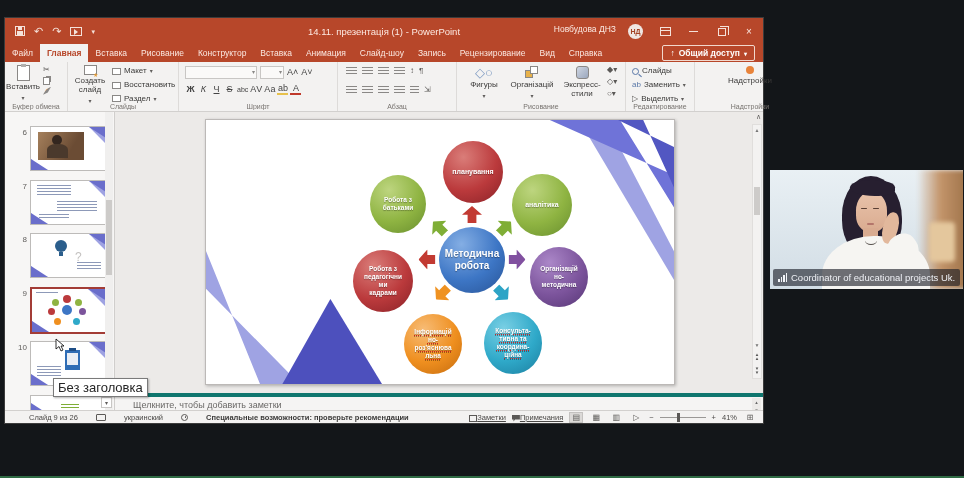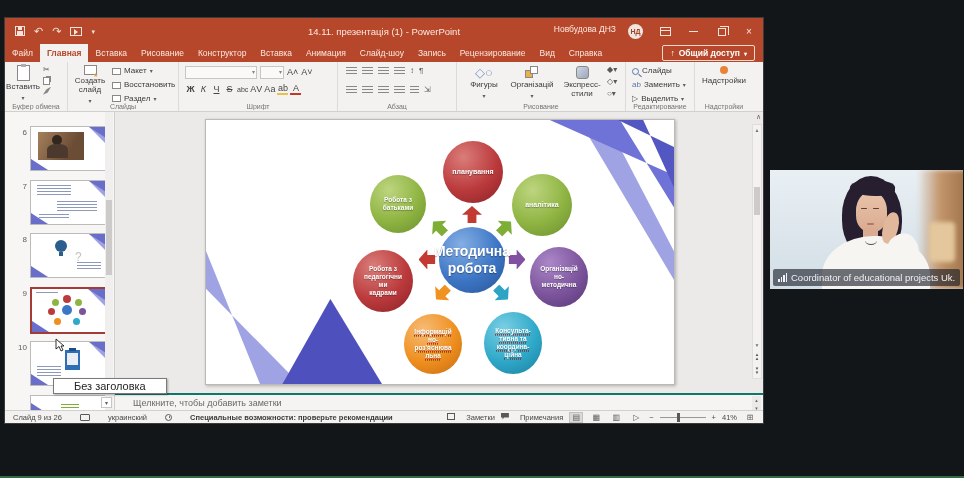--- a/index.html
+++ b/index.html
@@ -42,21 +42,21 @@
   
   .ribbon{position:absolute;left:0;top:44px;width:100%;height:50px;background:#f3f2f1;border-bottom:1px solid #d2d0ce;font-size:8px;color:#3b3a39;}
   .rgroup{position:absolute;top:0;height:49px;border-right:1px solid #dddbd9;}
   .glab{position:absolute;left:0;right:0;bottom:1px;text-align:center;font-size:7px;color:#77736f;white-space:nowrap;overflow:hidden;}
   .g-clip{left:0;width:63px;}
   .g-slides{left:63px;width:111px;}
   .g-font{left:174px;width:159px;}
   .g-par{left:333px;width:119px;}
   .g-draw{left:452px;width:169px;}
   .g-edit{left:621px;width:69px;}
-  .g-add{left:690px;width:58px;border-right:none;}
+  .g-add{left:716px;width:58px;border-right:none;}
   .bigbtn{display:flex;flex-direction:column;align-items:center;justify-content:flex-start;gap:2px;padding-top:3px;}
   .clip-ic{width:13px;height:16px;border:1px solid #8a8886;background:#fff;position:relative;}
   .clip-ic::before{content:"";position:absolute;left:3px;top:-2px;width:5px;height:3px;background:#b0aeac;}
   .lbl{text-align:center;line-height:1.1;}
   .chev{font-size:6px;color:#605e5c;}
   .smallcol{position:absolute;display:flex;flex-direction:column;gap:2px;}
   .mini{font-size:8px;line-height:1.1;color:#5a5856;}
   .i-copy{width:7px;height:8px;border:1px solid #8a8886;background:#fff;box-shadow:2px -2px 0 -1px #8a8886;}
   .i-brush{width:8px;height:8px;background:linear-gradient(135deg,#d7a06a 40%,#8a8886 40%);clip-path:polygon(0 100%,40% 30%,100% 0,60% 70%);}
   .slide-ic{width:13px;height:10px;border:1px solid #8a8886;background:#fff;position:relative;}
@@ -83,21 +83,21 @@
   .thumb{position:absolute;left:25px;width:77px;height:45px;background:#fff;border:1px solid #bdbbb9;overflow:hidden;}
   .thumb.active{border:2px solid #a33c36;}
   .tri-tr{position:absolute;right:0;top:0;width:20px;height:13px;background:#6a6ecb;clip-path:polygon(15% 0,100% 0,100% 85%);}
   .tri-tr2{position:absolute;right:0;top:0;width:28px;height:18px;background:#9ea2e2;clip-path:polygon(40% 0,72% 0,100% 60%,100% 95%);}
   .tri-bl{position:absolute;left:0;bottom:0;width:20px;height:13px;background:#6a6ecb;clip-path:polygon(0 15%,0 100%,85% 100%);}
   .tri-bl2{position:absolute;left:0;bottom:0;width:28px;height:18px;background:#9ea2e2;clip-path:polygon(0 40%,0 72%,60% 100%,28% 100%);}
   .pane-scroll{position:absolute;right:1px;top:0;width:8px;height:100%;background:#f0efee;}
   .pane-scroll .pthumb{position:absolute;left:1px;top:88px;width:6px;height:75px;background:#cdcbc9;}
   .pane-up{position:absolute;right:1px;top:1px;width:8px;height:9px;background:#f0efee;font-size:5px;color:#777;text-align:center;line-height:9px;}
   .pane-collapse{position:absolute;right:2px;bottom:2px;width:11px;height:11px;border:1px solid #c8c6c4;background:#fff;font-size:6px;color:#605e5c;text-align:center;line-height:10px;}
-  .tooltip{position:absolute;left:48px;top:266px;background:#fff;border:1px solid #7a7a7a;font-size:11px;color:#262626;padding:1px 20px;white-space:nowrap;z-index:30;box-shadow:1px 1px 2px rgba(0,0,0,.3);}
+  .tooltip{position:absolute;left:48px;top:266px;background:#fff;border:1px solid #7a7a7a;font-size:13px;color:#262626;padding:1px 4px;white-space:nowrap;z-index:30;box-shadow:1px 1px 2px rgba(0,0,0,.3);}
   .cursor{position:absolute;left:50px;top:226px;z-index:31;}
 
   
   .ph-photo{position:absolute;left:7px;top:5px;width:46px;height:28px;background:linear-gradient(120deg,#a5805c,#6b4c34 70%);}
   .ph-photo::before{content:"";position:absolute;left:14px;top:3px;width:10px;height:10px;border-radius:50%;background:#33261f;}
   .ph-photo::after{content:"";position:absolute;left:9px;top:12px;width:21px;height:14px;border-radius:40% 40% 0 0;background:#4a392c;}
   .bulb{position:absolute;left:24px;top:6px;width:12px;height:12px;border-radius:50%;background:#2b5e8c;}
   .bulb::after{content:"";position:absolute;left:4px;top:12px;width:4px;height:4px;background:#2b5e8c;}
   .qmark{position:absolute;left:44px;top:16px;font-size:12px;color:#c4c2c0;}
   .doc-ic{position:absolute;left:34px;top:8px;width:15px;height:20px;background:#2f6db5;}
@@ -118,21 +118,21 @@
   .deco-bl-band{left:0;bottom:0;width:120px;height:140px;background:#9fa3e3;clip-path:polygon(0 5%,0 32%,78% 100%,45% 100%);}
   .deco-bl-dark{left:62px;bottom:0;width:120px;height:85px;background:#4d50bd;clip-path:polygon(12% 100%,52% 0,95% 100%);}
   
   .bubble{position:absolute;border-radius:50%;display:flex;align-items:center;justify-content:center;text-align:center;color:#fff;font-weight:bold;font-size:6.5px;line-height:1.25;text-shadow:0 1px 1px rgba(0,0,0,.35);}
   .b-red{background:radial-gradient(circle at 34% 26%,#da7d79,#bb3a3c 55%,#8e2429 95%);}
   .b-green{background:radial-gradient(circle at 34% 26%,#bdd57f,#8fb442 55%,#6c9230 95%);}
   .b-blue{background:radial-gradient(circle at 34% 26%,#84aee4,#3d76c5 55%,#2a579b 95%);}
   .b-purple{background:radial-gradient(circle at 34% 26%,#ab87c8,#7c549c 55%,#5a3979 95%);}
   .b-teal{background:radial-gradient(circle at 34% 26%,#79cfe4,#2fa9c9 55%,#1e82a3 95%);}
   .b-orange{background:radial-gradient(circle at 34% 26%,#f7bc76,#ef8f1f 55%,#c96f10 95%);}
-  .b-center{left:233px;top:107px;width:66px;height:66px;font-size:14px;}
+  .b-center{left:233px;top:107px;width:66px;height:66px;font-size:10px;}
   .b-top{left:237px;top:21px;width:60px;height:62px;font-size:7px;}
   .b-tl{left:164px;top:55px;width:56px;height:58px;}
   .b-tr{left:306px;top:54px;width:60px;height:62px;font-size:7px;}
   .b-left{left:147px;top:130px;width:60px;height:62px;}
   .b-right{left:324px;top:127px;width:58px;height:60px;}
   .b-bl{left:198px;top:194px;width:58px;height:60px;}
   .b-br{left:278px;top:192px;width:58px;height:62px;}
   .sp{text-decoration:underline dotted #cc2222;text-underline-offset:1px;}
   .barrow{position:absolute;width:20px;height:17px;clip-path:polygon(50% 0,100% 52%,72% 52%,72% 100%,28% 100%,28% 52%,0 52%);}
   .ar-up{left:256px;top:86px;background:#c23a32;}
@@ -147,36 +147,36 @@
   .vscroll{position:absolute;right:1px;top:12px;width:10px;height:255px;background:#f3f2f1;border:1px solid #e0dedc;}
   .vs-up{position:absolute;top:0;left:0;right:0;height:10px;text-align:center;font-size:5px;color:#777;line-height:10px;}
   .vs-thumb{position:absolute;left:1px;top:62px;width:6px;height:28px;background:#cdcbc9;}
   .vs-down{position:absolute;bottom:28px;left:0;right:0;height:10px;text-align:center;font-size:5px;color:#777;line-height:10px;}
   .vs-prev,.vs-next{position:absolute;left:0;right:0;height:13px;text-align:center;font-size:4.5px;line-height:4px;color:#555;padding-top:2px;}
   .vs-prev{bottom:14px;}
   .vs-next{bottom:0;}
   .rib-collapse{position:absolute;right:2px;top:1px;font-size:7px;color:#605e5c;z-index:5;}
 
   
-  .notesrow{position:absolute;left:110px;right:0;top:281px;height:17px;background:#f5f4f3;border-top:2px solid #0f766e;}
+  .notesrow{position:absolute;left:110px;right:0;top:281px;height:17px;background:#f5f4f3;border-top:4px solid #0f766e;}
   .notes-text{position:absolute;left:18px;top:3px;font-size:9px;color:#6a6866;}
   .nr-btn{position:absolute;right:2px;width:9px;height:8px;font-size:5px;color:#666;text-align:center;line-height:8px;background:#eceae8;}
 
   
   .statusbar{position:absolute;left:0;top:392px;width:100%;height:13px;background:#f3f2f1;border-top:1px solid #d2d0ce;display:flex;align-items:center;font-size:7.5px;color:#4a4846;}
-  .sb-left{display:flex;align-items:center;gap:18px;padding-left:8px;white-space:nowrap;}
+  .sb-left{display:flex;align-items:center;gap:18px;padding-left:8px;white-space:nowrap;margin-left:16px;}
   .kbd-ico{width:10px;height:7px;border:1px solid #5a5856;border-radius:1px;}
   .acc-ico{width:7px;height:7px;border:1px solid #5a5856;border-radius:50%;position:relative;}
   .acc-ico::after{content:"";position:absolute;left:2.5px;top:1.5px;width:1.5px;height:1.5px;background:#5a5856;border-radius:50%;}
   .sb-right{margin-left:auto;display:flex;align-items:center;gap:6px;padding-right:6px;white-space:nowrap;}
   .viewbtn{width:14px;height:11px;display:flex;align-items:center;justify-content:center;font-size:8px;color:#5a5856;}
   .viewbtn.pressed{background:#dbd9d7;box-shadow:inset 0 0 0 1px #c4c2c0;}
   .zoom-track{position:relative;width:46px;height:1px;background:#9a9896;}
   .zoom-thumb{position:absolute;left:17px;top:-4px;width:3px;height:9px;background:#5a5856;}
-  .notes-chip{display:flex;align-items:flex-start;gap:11px;}
+  .notes-chip{display:flex;align-items:flex-end;gap:0;text-decoration:underline;}
   .chip-ic{width:8px;height:7px;border:1px solid #5a5856;}
   .chip-ic.b{border:none;background:#5a5856;clip-path:polygon(0 0,100% 0,100% 70%,40% 70%,20% 100%,20% 70%,0 70%);}
 
   
   .webcam{position:absolute;left:770px;top:170px;width:193px;height:119px;background:linear-gradient(180deg,#e9f0f4,#d2dde5);overflow:hidden;}
   .shelf{position:absolute;right:-6px;top:0;width:52px;height:100%;background:linear-gradient(90deg,rgba(195,148,106,0),#c3946a 45%,#9c7148);filter:blur(2px);}
   .shelf2{position:absolute;right:8px;top:52px;width:26px;height:40px;background:#e4c79d;border-radius:4px;filter:blur(2px);}
   .hair{position:absolute;left:72px;top:6px;width:60px;height:82px;background:#271f30;border-radius:48% 52% 44% 46%;}
   .face{position:absolute;left:86px;top:22px;width:31px;height:40px;background:linear-gradient(#e9c3aa,#d9ab90);border-radius:46% 46% 42% 42%;}
   .fringe{position:absolute;left:80px;top:10px;width:45px;height:16px;background:#271f30;border-radius:50% 50% 40% 60%;}

